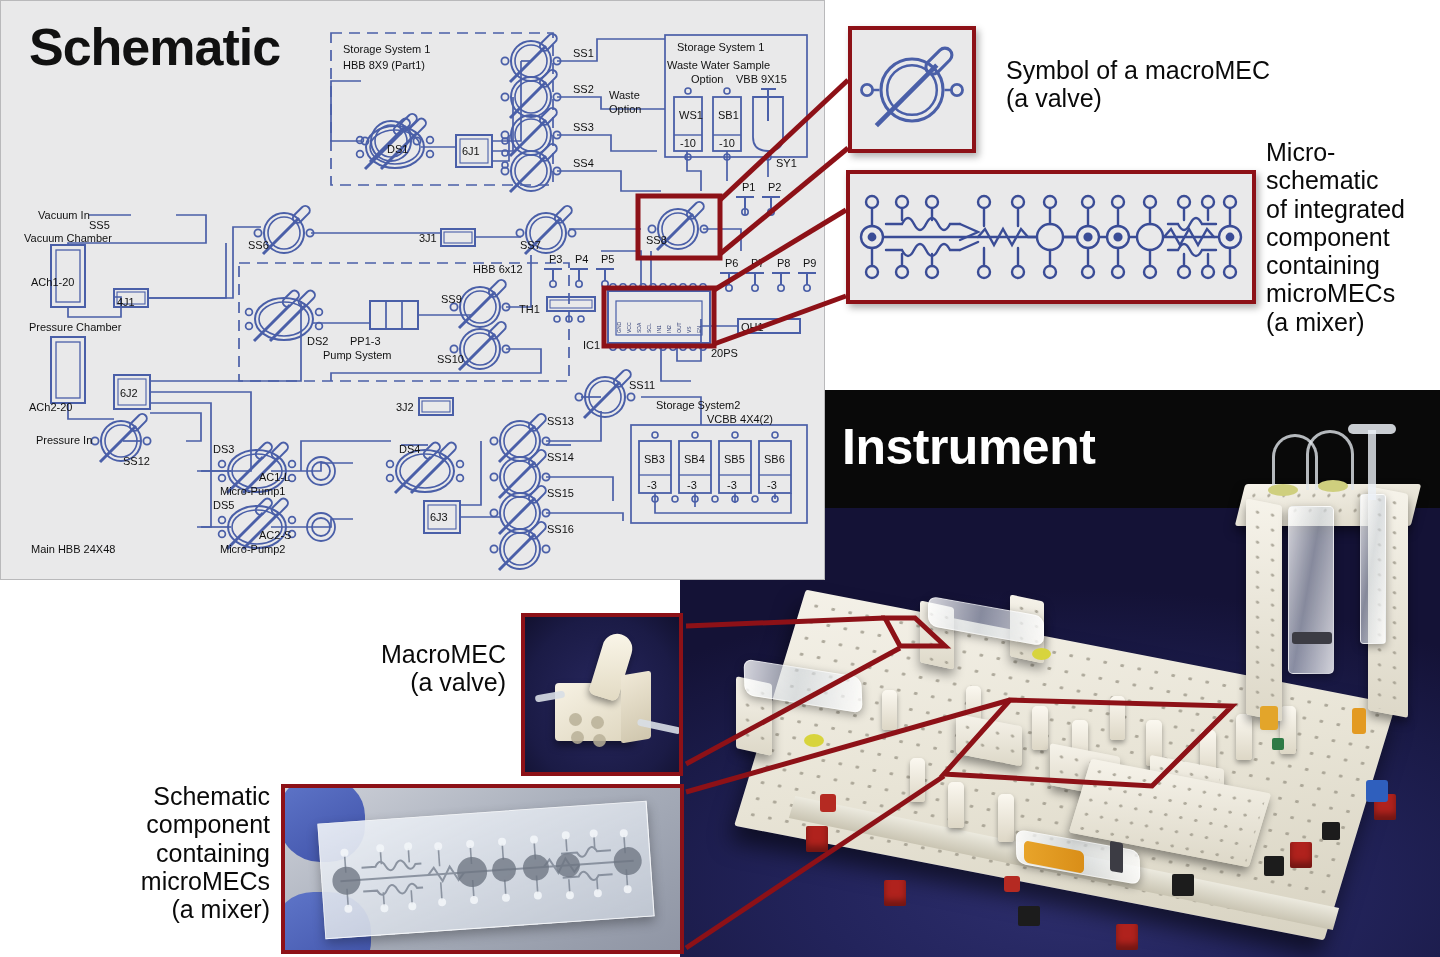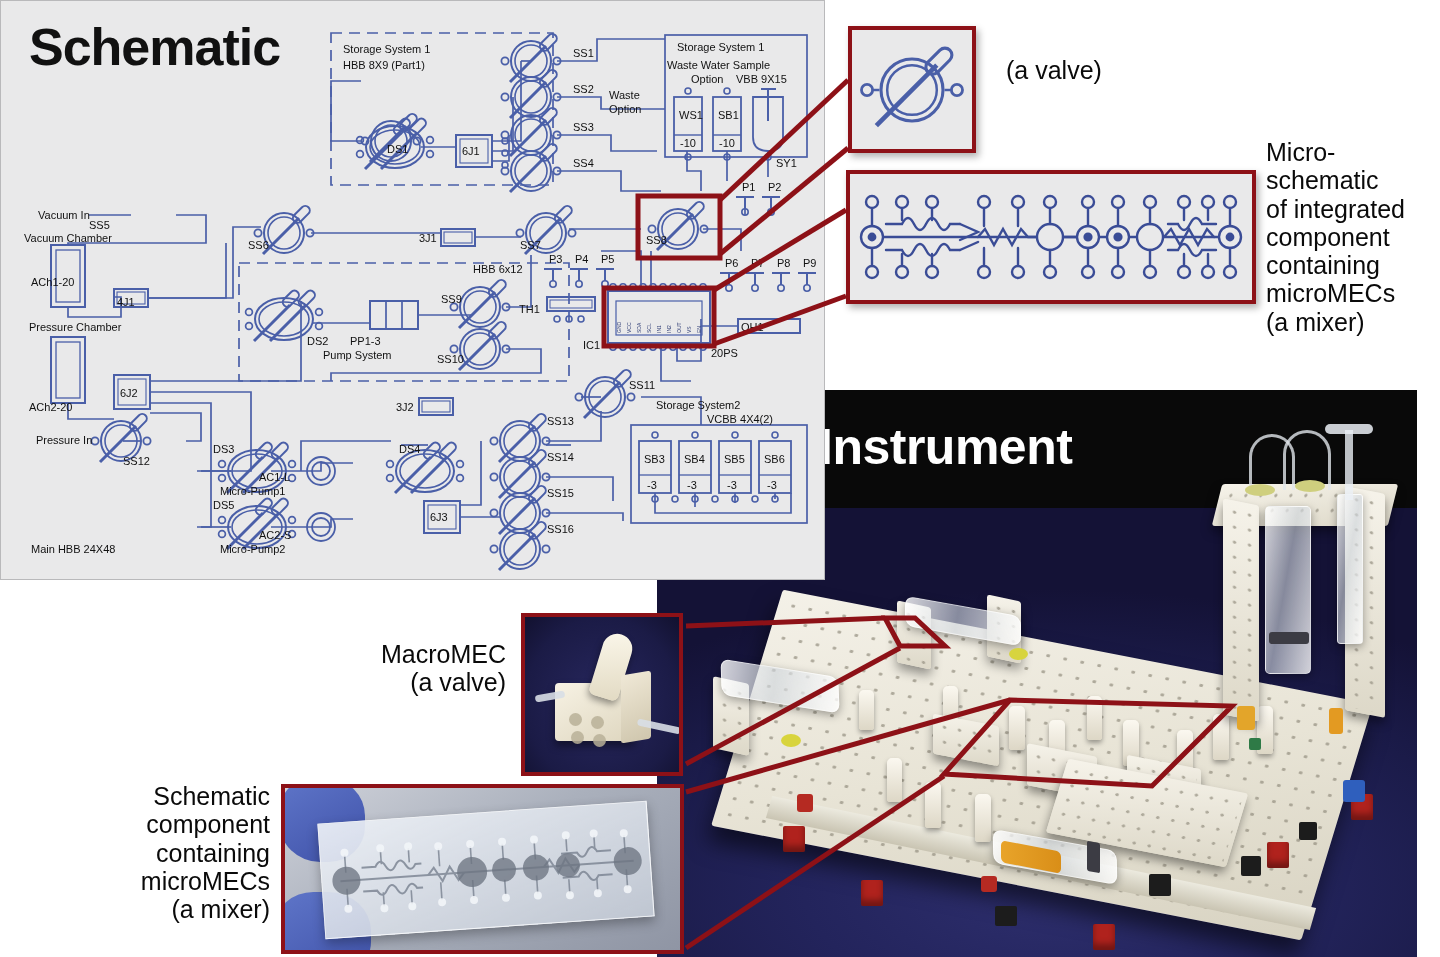--- a/index.html
+++ b/index.html
@@ -6,21 +6,21 @@
   html, body {
     width: 1440px; height: 957px;
     font-family: "Liberation Sans", sans-serif;
     background: #ffffff;
     overflow: hidden;
   }
   #figure { position: relative; width: 1440px; height: 957px; background: #fff; }
 
   
   .photo-panel {
-    position: absolute; left: 657px; top: 390px; width: 760px; height: 567px;
+    position: absolute; left: 680px; top: 390px; width: 760px; height: 567px;
     background:
       radial-gradient(ellipse 620px 300px at 52% 88%, #2e2f6e 0%, #23245c 40%, #1a1a47 75%, #141236 100%),
       linear-gradient(180deg,#0a0a0a 0%, #0a0a0a 18%, #1b1b4a 30%, #23245e 60%, #191844 100%);
     overflow: hidden;
   }
   .photo-top-black {
     position:absolute; left:0; top:0; width:100%; height:118px;
     background:#090909;
   }
   .instr-title {
@@ -619,20 +619,21 @@
         <line x1="-23" y1="23" x2="16" y2="-16" stroke="#4a5fa8" stroke-width="3"></line>
         <rect x="13" y="-29" width="9" height="20" rx="4.5" transform="rotate(45 17 -19)" fill="none" stroke="#4a5fa8" stroke-width="2"></rect>
         <line x1="-26" y1="0" x2="-21" y2="0" stroke="#4a5fa8" stroke-width="1.6"></line>
         <line x1="21" y1="0" x2="26" y2="0" stroke="#4a5fa8" stroke-width="1.6"></line>
         <circle cx="-29" cy="0" r="3.6" fill="none" stroke="#4a5fa8" stroke-width="1.8"></circle>
         <circle cx="29" cy="0" r="3.6" fill="none" stroke="#4a5fa8" stroke-width="1.8"></circle>
       </g>
     </svg>
   </div>
   <div class="cap cap-right" style="left:1006px; top:56px; font-size:25px;">
+    <div>Symbol of a macroMEC</div>
     <div>(a valve)</div>
   </div>
 
   <div class="callout" style="left:846px; top:170px; width:410px; height:134px;">
     <svg width="402" height="126" viewBox="0 0 402 126">
       <g stroke="#3a4c96" fill="none" stroke-width="2.4" stroke-linecap="round">
 
         <line x1="20" y1="63" x2="382" y2="63"></line>
 
         <circle cx="22" cy="63" r="11" fill="#e9e9ea"></circle>

